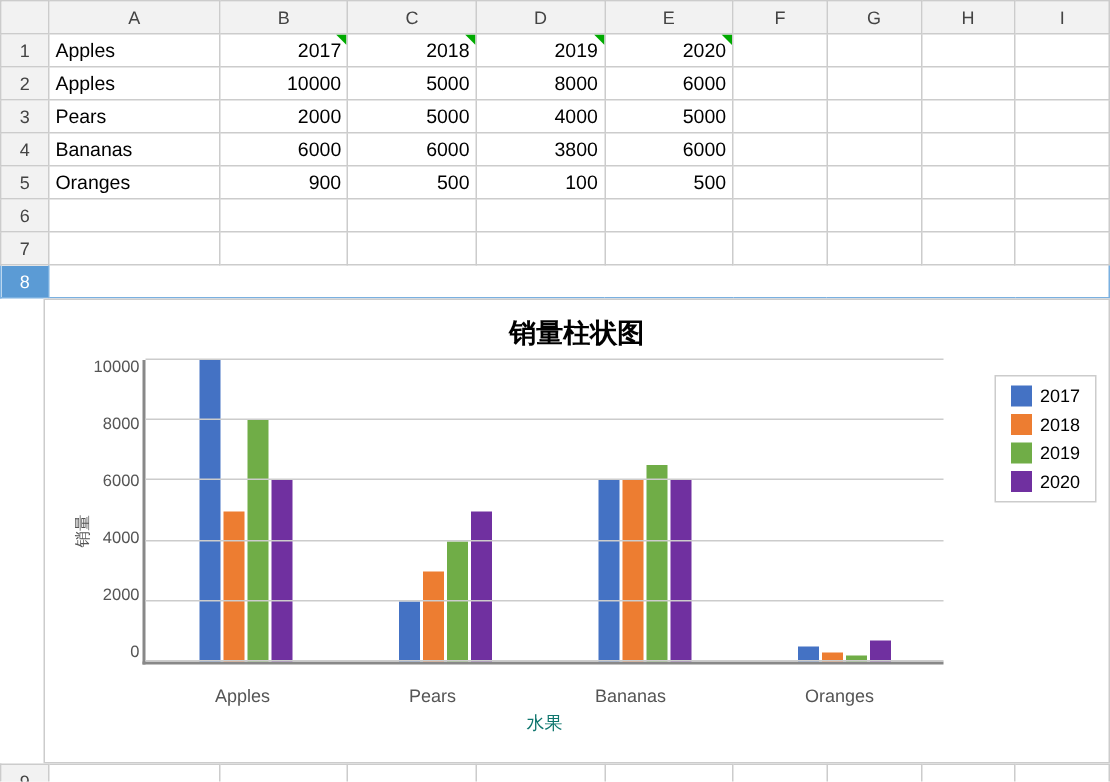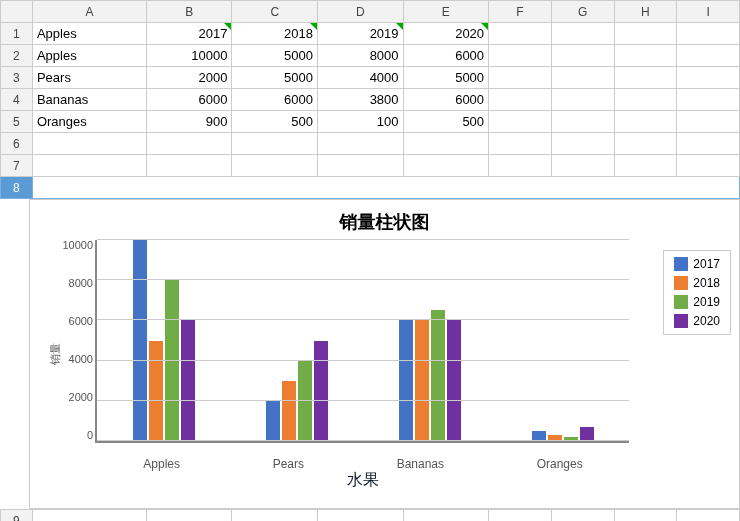--- a/index.html
+++ b/index.html
@@ -274,21 +274,21 @@
 
     </div>
 
     <div style="position:absolute; bottom:-30px; left:0; right:0; display:flex; justify-content:space-around; font-size:12px; color:#555;">
       <span>Apples</span>
       <span>Pears</span>
       <span>Bananas</span>
       <span>Oranges</span>
     </div>
 
-    <div style="position:absolute; bottom:-50px; left:0; right:0; text-align:center; font-size:16px; color:#0f172a; font-family:SimSun,serif;">水果</div>
+    <div style="position:absolute; bottom:-50px; left:0; right:0; text-align:center; font-size:12px; color:#0f766e; font-family:SimSun,serif;">水果</div>
 
   </div>
 
   <div style="position:absolute; right:8px; top:50px; display:flex; flex-direction:column; gap:5px; font-size:12px; border:1px solid #ccc; padding:6px 10px; background:#fff;">
     <div style="display:flex; align-items:center; gap:5px;">
       <div style="width:14px; height:14px; background:#4472C4;"></div>
       <span>2017</span>
     </div>
     <div style="display:flex; align-items:center; gap:5px;">
       <div style="width:14px; height:14px; background:#ED7D31;"></div>

